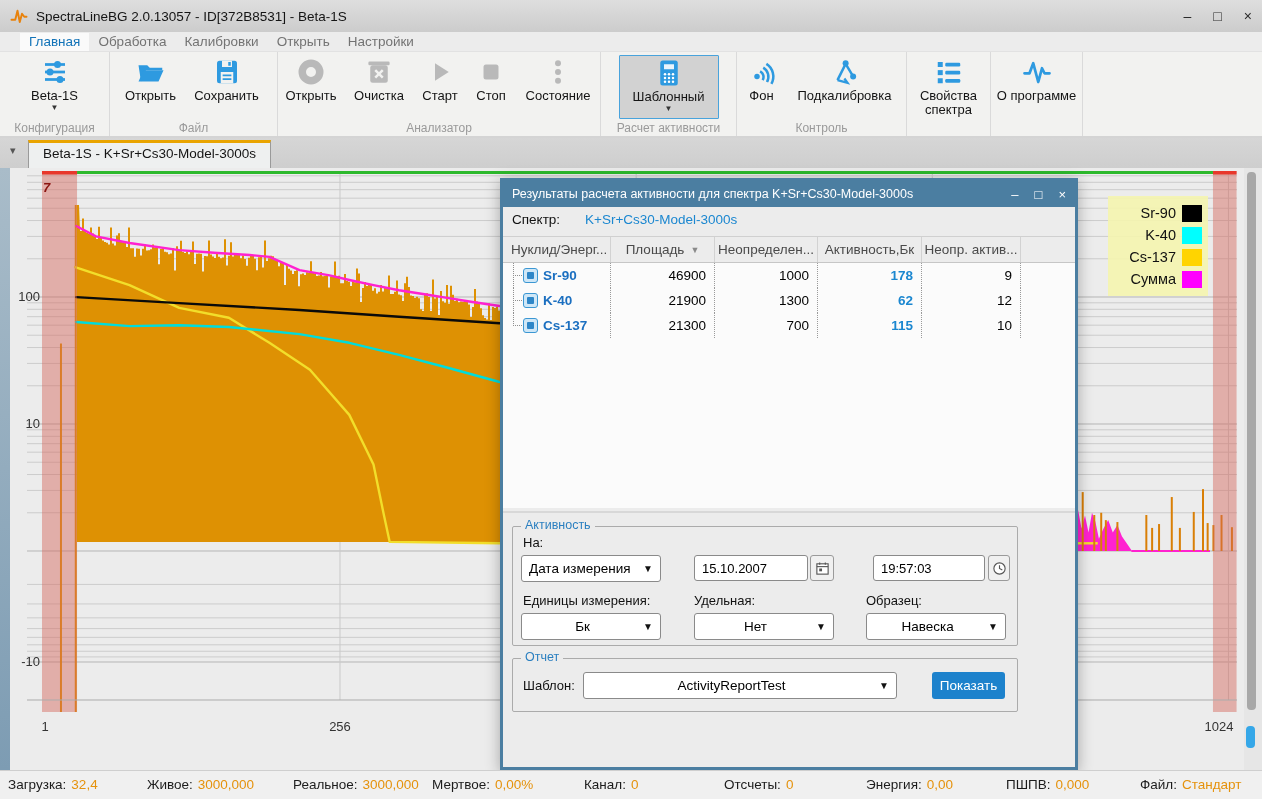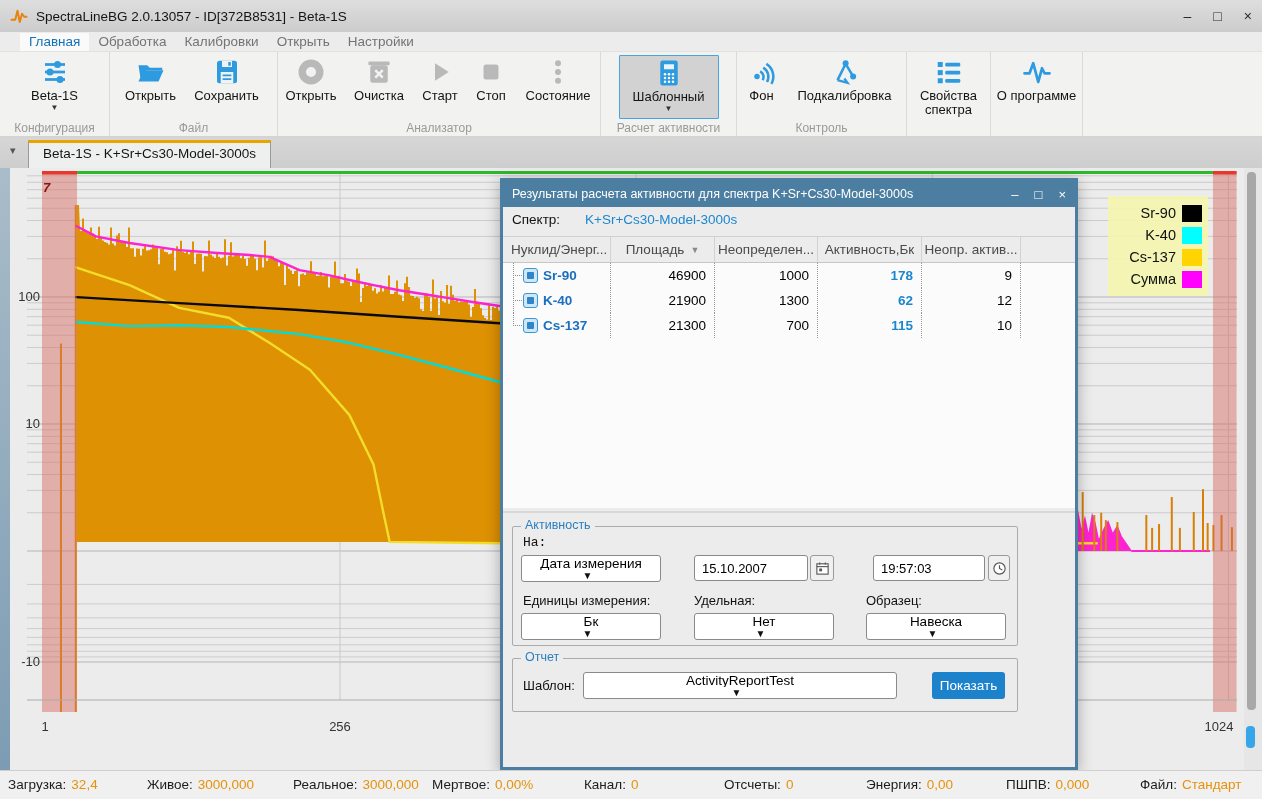--- a/index.html
+++ b/index.html
@@ -87,21 +87,21 @@
   .tree-h { position:absolute; left:10px; top:12px; width:9px; border-top:1px dotted #8f8f8f; }
   #splitter { position:absolute; left:0; top:330px; width:572px; height:2px; background:#d8d8d8; }
 
   .gbox { position:absolute; left:9px; width:506px; border:1px solid #ababab; border-radius:2px; }
   .gbox-legend { position:absolute; top:-9px; left:8px; background:#ececec; padding:0 4px;
     color:#2a7fc0; font-size:12.5px; }
   #gb-activity { top:345px; height:120px; }
   #gb-report { top:477px; height:54px; }
   .gb-label { position:absolute; font-size:13px; color:#111; }
   .combo { position:absolute; height:27px; background:#fff; border:1px solid #8a8a8a; border-radius:3px;
-    display:flex; align-items:center; font-size:13.5px; color:#000;flex-direction:column; }
+    display:flex; align-items:center; font-size:13.5px; color:#000; }
   .combo .ct { flex:1; padding:0 7px; white-space:nowrap; overflow:hidden; }
   .combo.center .ct { text-align:center; }
   .combo .ca { padding-right:7px; font-size:10px; color:#111; }
   .field { position:absolute; height:26px; background:#fff; border:1px solid #8a8a8a; border-radius:3px;
     display:flex; align-items:center; font-size:13px; padding:0 7px; }
   .mini-btn { position:absolute; height:26px; background:#f0f0f0; border:1px solid #9a9a9a; border-radius:3px;
     display:flex; align-items:center; justify-content:center; }
   #show-btn { position:absolute; left:419px; top:13px; width:73px; height:27px; background:#1d82cc;
     color:#fff; font-size:13.5px; text-align:center; line-height:27px; border-radius:3px; }
 
@@ -483,21 +483,21 @@
           <div class="td" style="width: 104px;">
             <span class="act">115</span>
           </div>
           <div class="td" style="width: 99px;">10</div>
         </div>
       </div>
     <div id="splitter"></div>
 
     <div class="gbox" id="gb-activity">
       <span class="gbox-legend">Активность</span>
-      <span class="gb-label" style="left:10px;top:8px;font-family:Liberation Mono, monospace;">На:</span>
+      <span class="gb-label" style="left:10px;top:8px;">На:</span>
       <div class="combo" style="left:8px;top:28px;width:140px;">
         <span class="ct">Дата измерения</span>
         <span class="ca">▼</span>
       </div>
       <div class="field" style="left:181px;top:28px;width:114px;">
         <span>15.10.2007</span>
       </div>
       <div class="mini-btn" style="left:297px;top:28px;width:24px;">
         <svg width="15" height="15" viewBox="0 0 16 16">
           <rect x="2" y="3" width="12" height="11" fill="#fff" stroke="#555" stroke-width="1.2"></rect>

